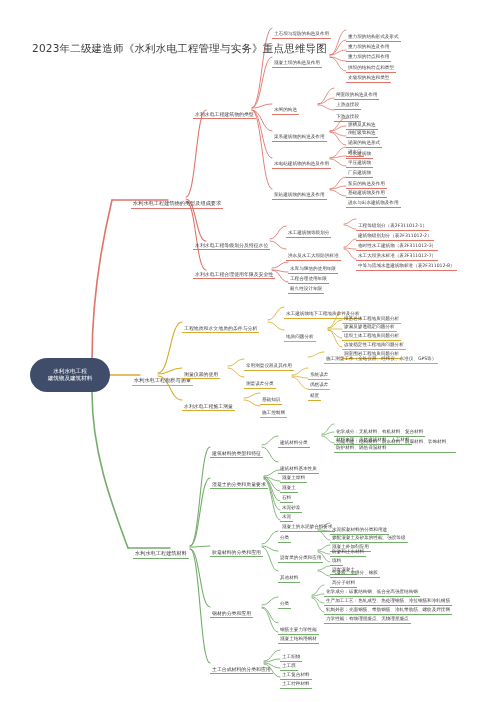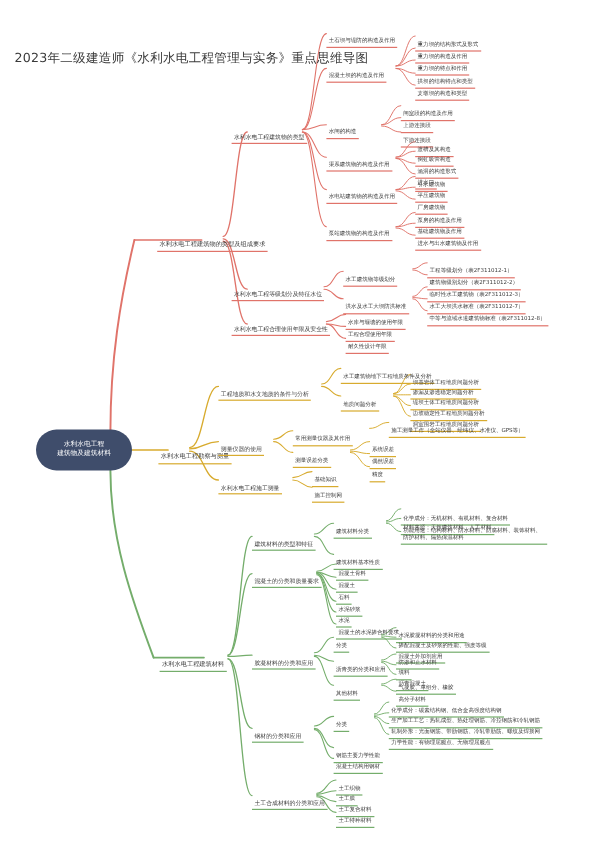--- a/index.html
+++ b/index.html
@@ -7,21 +7,21 @@
     width:497px;height:702px;
     background:#ffffff;
     font-family:"DejaVu Sans","Liberation Sans",sans-serif;
     position:relative;overflow:hidden;
     color:#333;
   }
   #stage{position:absolute;left:0;top:0;width:497px;height:702px;}
   svg.wires{position:absolute;left:0;top:0;width:497px;height:702px;pointer-events:none;}
 
   .title{
-    position:absolute;left:12px;top:42px;
+    position:absolute;left:32px;top:42px;
     font-size:10.5px;color:#3a3a3a;white-space:nowrap;
     letter-spacing:.2px;
   }
 
   .node{position:absolute;white-space:nowrap;line-height:1.25;}
 
   
   .root{
     left:30px;top:358px;width:80px;height:34px;
     background:#3f4d6b;color:#fff;border-radius:17px;

